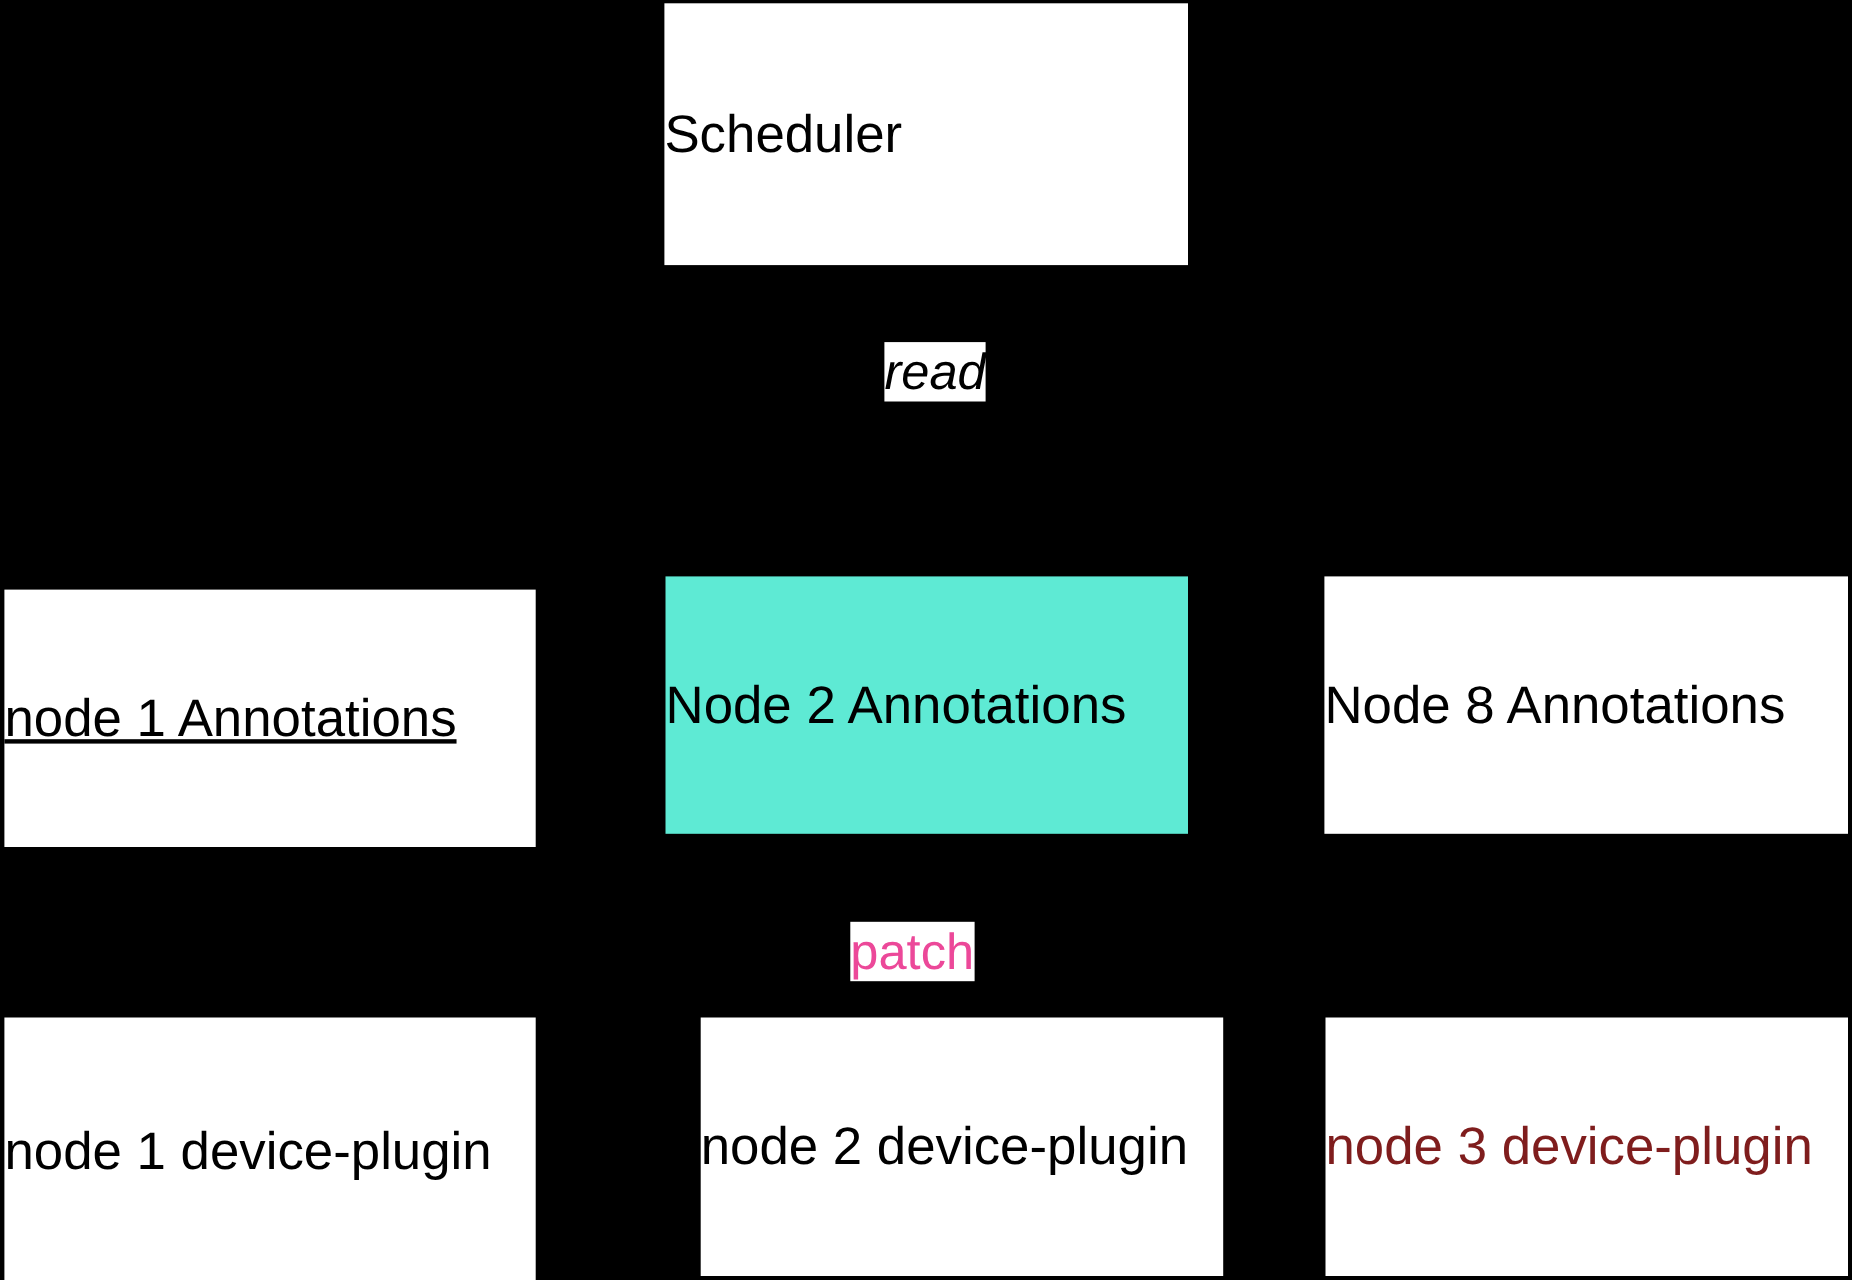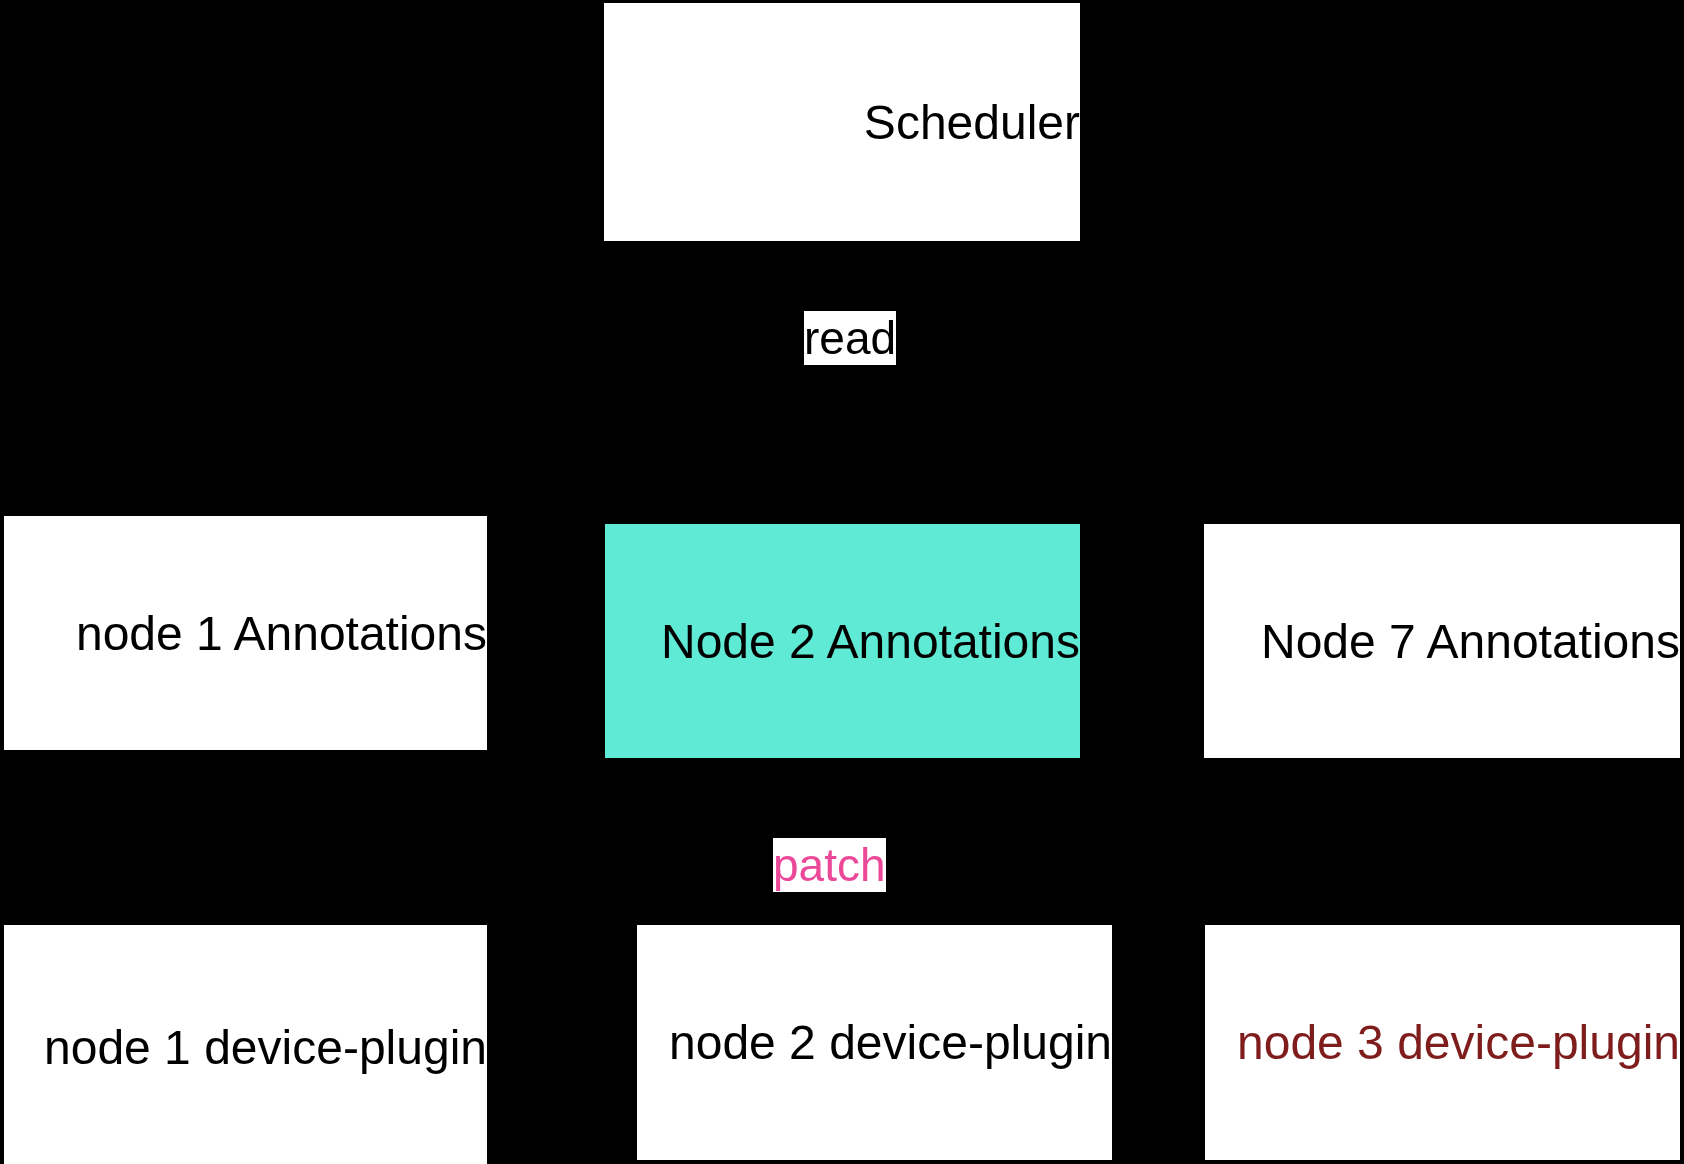--- a/index.html
+++ b/index.html
@@ -13,66 +13,66 @@
     background: #000000;
     overflow: hidden;
     font-family: "Liberation Sans", sans-serif;
   }
   .node {
     position: absolute;
     background: #ffffff;
     color: #000000;
     display: flex;
     align-items: center;
-    justify-content: flex-end;
+    justify-content: flex-start;
     font-size: 48px;
     white-space: nowrap;
     text-align: center;
   }
   .edge-label {
     position: absolute;
     background: #ffffff;
     color: #000000;
     font-size: 46px;
     line-height: 54px;
     white-space: nowrap;
     display: inline-block;
   }
   
   #scheduler        { left: 604px;  top: 3px;   width: 476px; height: 238px; }
   #read-label       { left: 804px;  top: 311px; }
-  #node1-ann        { left: 4px;    top: 516px; width: 483px; height: 234px; }
+  #node1-ann        { left: 4px;    top: 536px; width: 483px; height: 234px; text-decoration: underline; }
   #node2-ann        { left: 605px;  top: 524px; width: 475px; height: 234px; }
   #node3-ann        { left: 1204px; top: 524px; width: 476px; height: 234px; }
   #patch-label      { left: 773px;  top: 824px; }
   #node1-dp         { left: 4px;    top: 925px; width: 483px; height: 245px; }
   #node2-dp         { left: 605px;  top: 925px; width: 475px; height: 235px; margin-left: 32px; }
   #node3-dp         { left: 1205px; top: 925px; width: 475px; height: 235px; }
 </style>
 </head>
 <body>
 
 <div id="canvas" style="background: rgb(0, 0, 0);">
 
   <div id="scheduler" class="node" style="background: rgb(255, 255, 255); color: rgb(0, 0, 0);">
     <span>Scheduler</span>
   </div>
 
-  <div id="read-label" class="edge-label" style="background: rgb(255, 255, 255); color: rgb(0, 0, 0);">read</div>
+  <div id="read-label" class="edge-label" style="background: rgb(255, 255, 255); color: rgb(0, 0, 0); font-style: italic;">read</div>
 
   <div id="node1-ann" class="node" style="background: rgb(255, 255, 255); color: rgb(0, 0, 0);">
     <span>node 1 Annotations</span>
   </div>
 
   <div id="node2-ann" class="node" style="background: #5eead4; color: rgb(0, 0, 0);">
     <span>Node 2 Annotations</span>
   </div>
 
   <div id="node3-ann" class="node" style="background: rgb(255, 255, 255); color: rgb(0, 0, 0);">
-    <span>Node 7 Annotations</span>
+    <span>Node 8 Annotations</span>
   </div>
 
   <div id="patch-label" class="edge-label" style="background: rgb(255, 255, 255); color: #ec4899; margin-top: 14px;">patch</div>
 
   <div id="node1-dp" class="node" style="background: rgb(255, 255, 255); color: rgb(0, 0, 0);">
     <span>node 1 device-plugin</span>
   </div>
 
   <div id="node2-dp" class="node" style="background: rgb(255, 255, 255); color: rgb(0, 0, 0);">
     <span>node 2 device-plugin</span>

